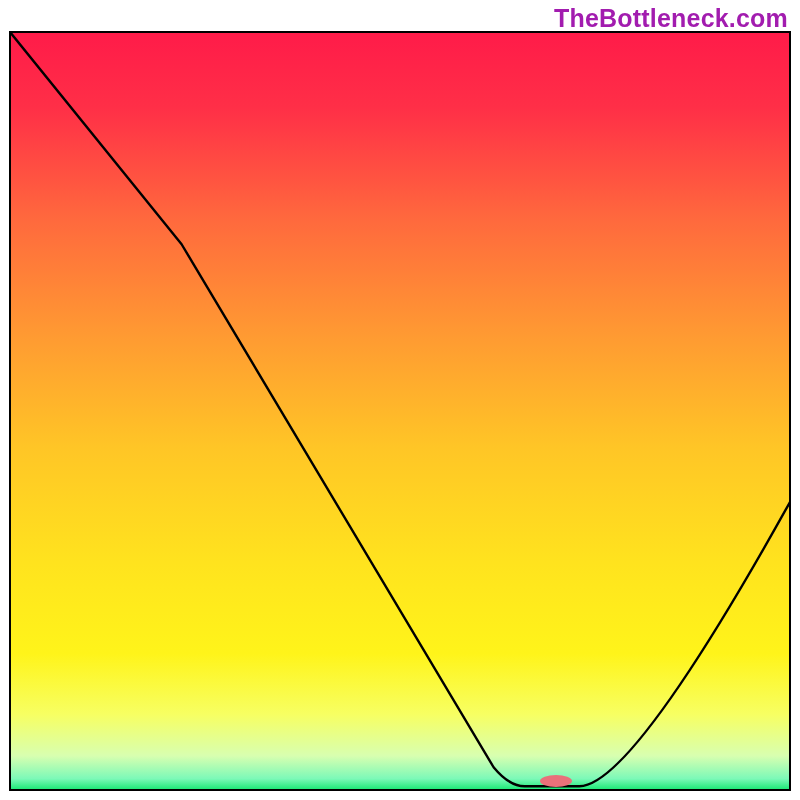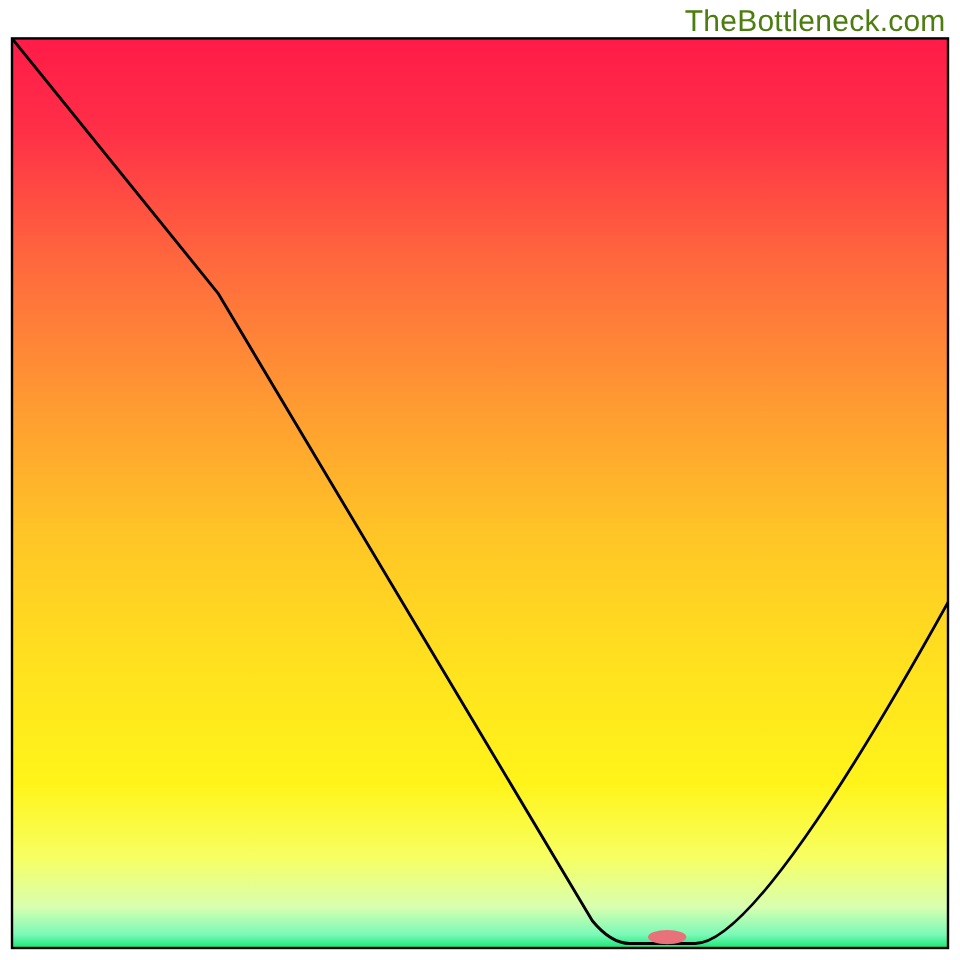--- a/index.html
+++ b/index.html
@@ -12,23 +12,23 @@
   }
   .stage {
     position: relative;
     width: 800px;
     height: 800px;
   }
   .watermark {
     position: absolute;
     top: 4px;
     right: 12px;
-    color: #4d7c0f;
+    color: #a21caf;
     font-size: 25px;
-    font-weight: 400;
+    font-weight: 700;
     letter-spacing: 0.2px;
     z-index: 10;
   }
   svg {
     position: absolute;
     inset: 0;
   }
 </style>
 </head>
 <body>

